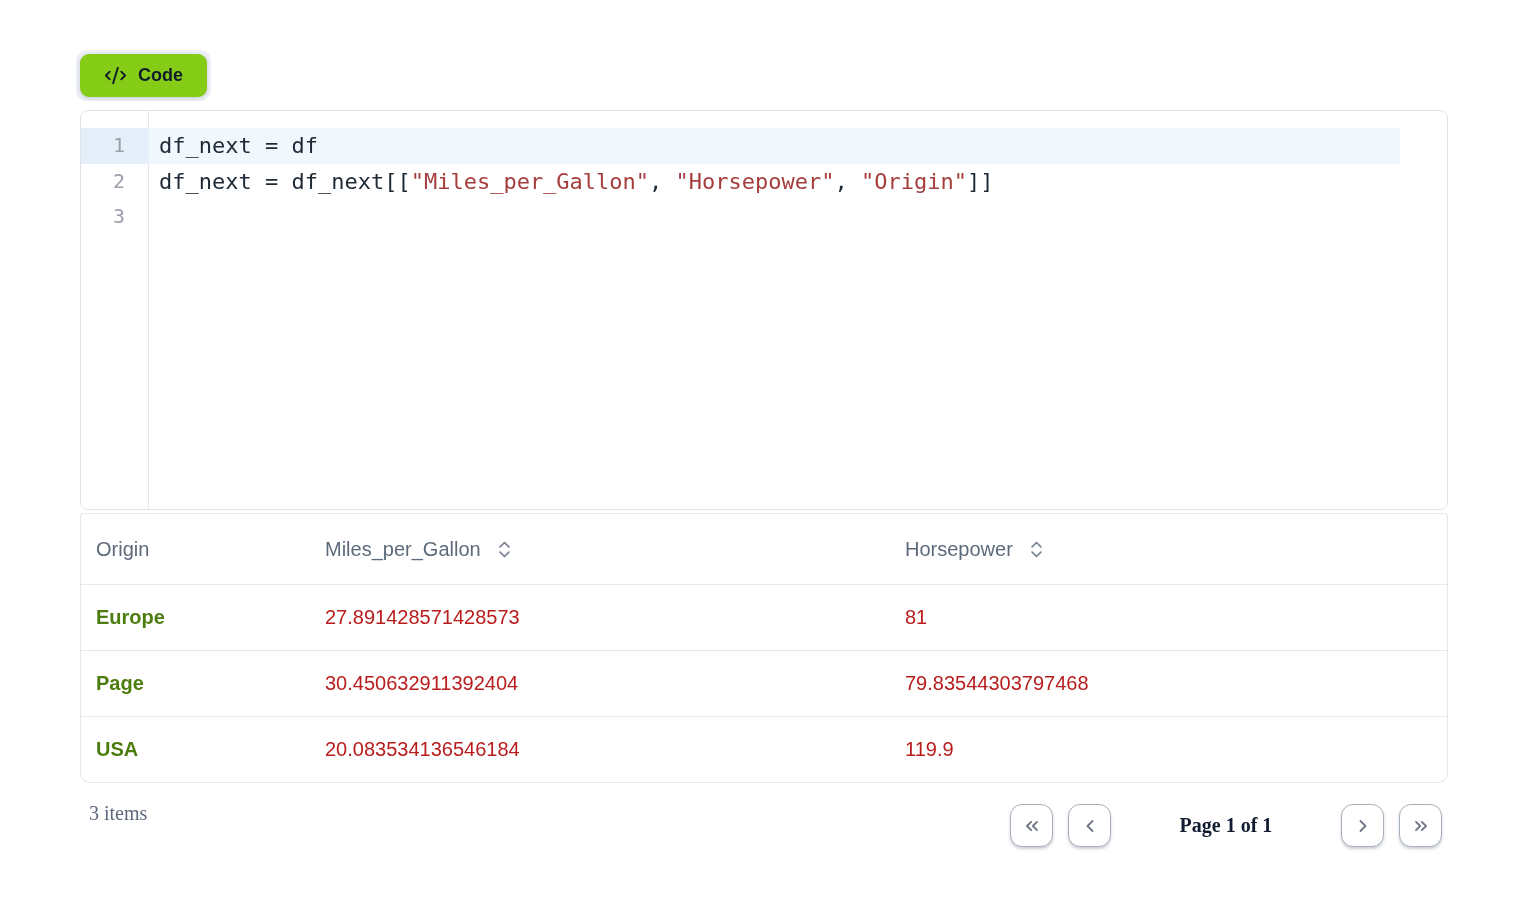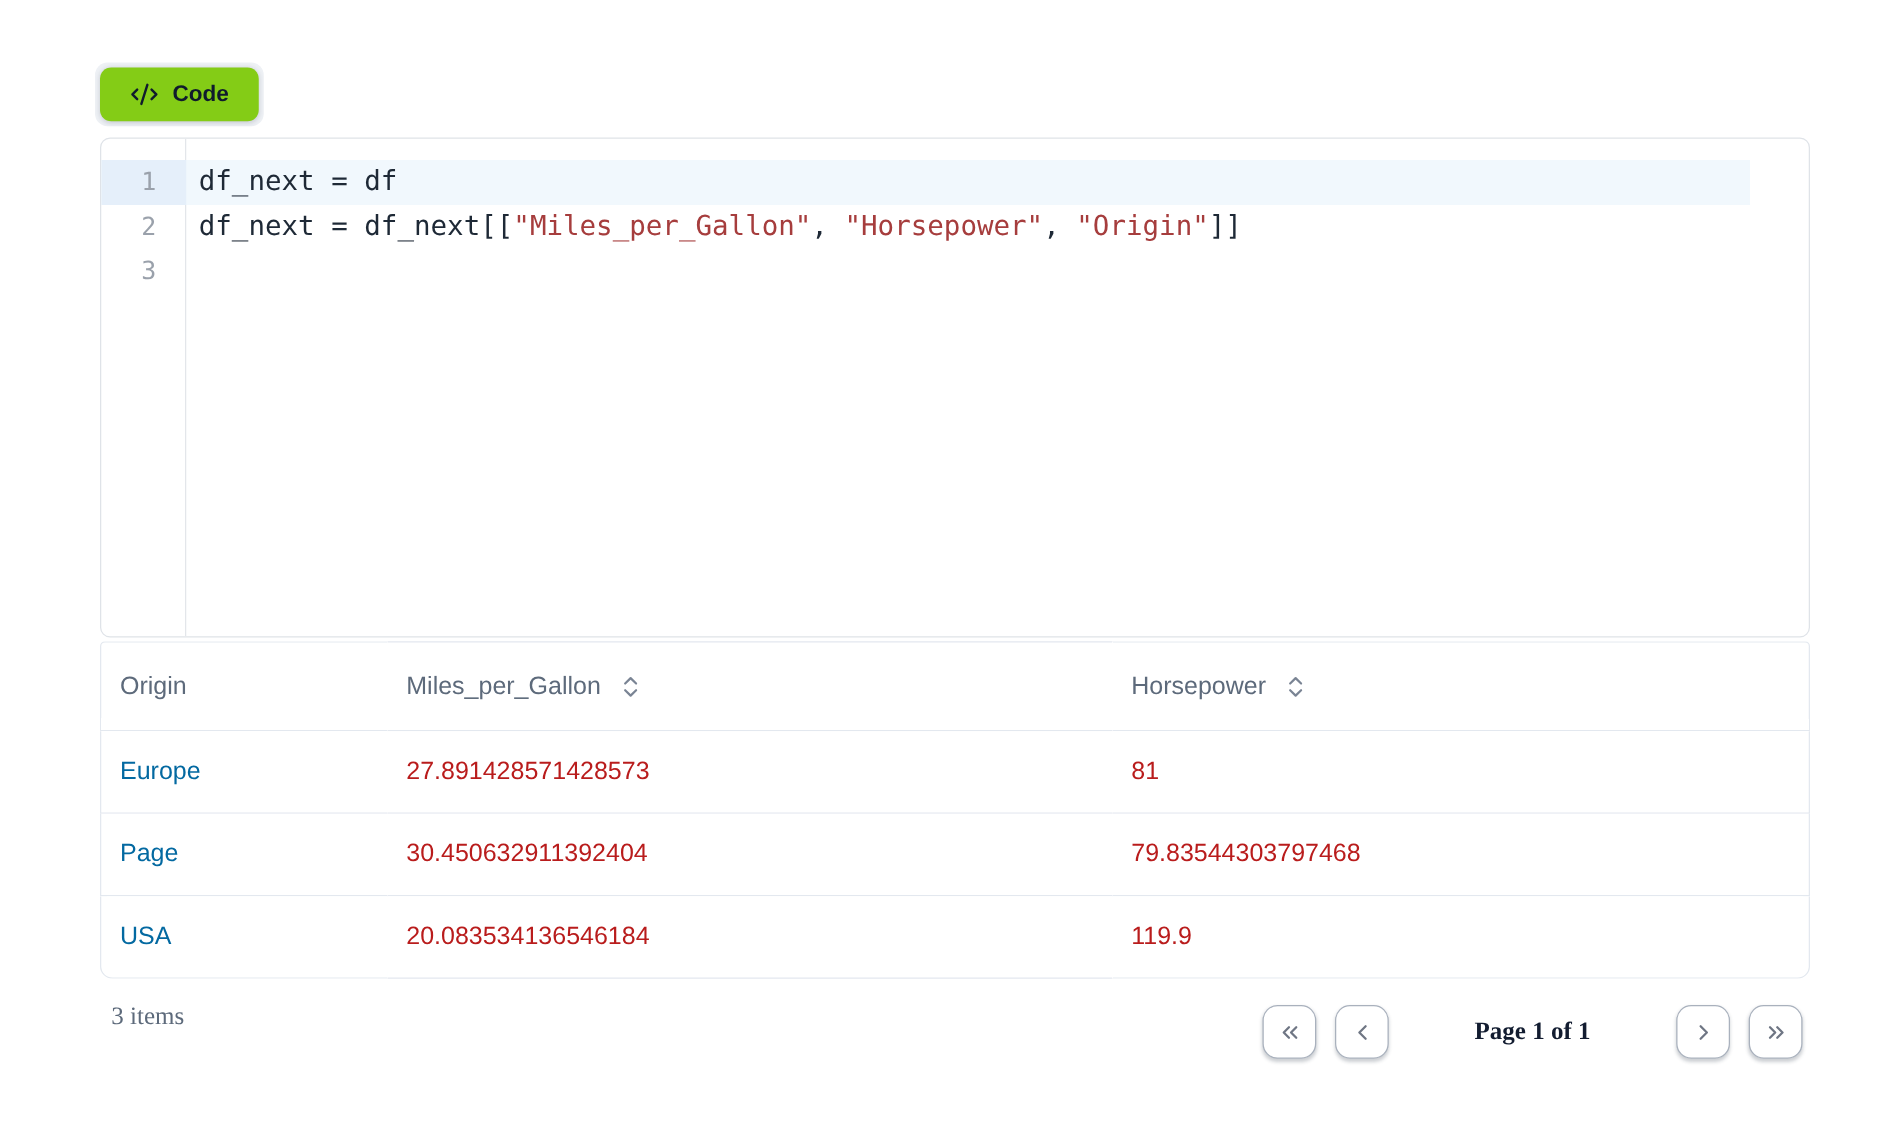--- a/index.html
+++ b/index.html
@@ -70,21 +70,21 @@
   }
   .dtable tbody td {
     height: 66px; border-bottom: 1px solid #e3e8ef; color: #b91c1c;
   }
   .dtable th:first-child, .dtable td:first-child { border-left: 1px solid #e3e8ef; }
   .dtable th:last-child,  .dtable td:last-child  { border-right: 1px solid #e3e8ef; }
   .dtable thead th:first-child { border-top-left-radius: 4px; }
   .dtable thead th:last-child  { border-top-right-radius: 4px; }
   .dtable tbody tr:last-child td:first-child { border-bottom-left-radius: 10px; }
   .dtable tbody tr:last-child td:last-child  { border-bottom-right-radius: 10px; }
-  .dtable td.origin { font-weight: 400; color: #0369a1; }
+  .dtable td.origin { font-weight: 700; color: #4d7c0f; }
   .hcell { display: flex; align-items: center; }
   .sort-ic { margin-left: 13px; color: #7a8494; cursor: pointer; }
 
   
   .footer {
     position: absolute; left: 74px; top: 802px; width: 1368px;
     display: flex; align-items: flex-start; font-family: Liberation Serif, serif;
   }
   .items-count { padding-left: 15px; font-size: 20px; color: #5d6a7b; }
   .pager { margin-left: auto; display: flex; align-items: center; }

